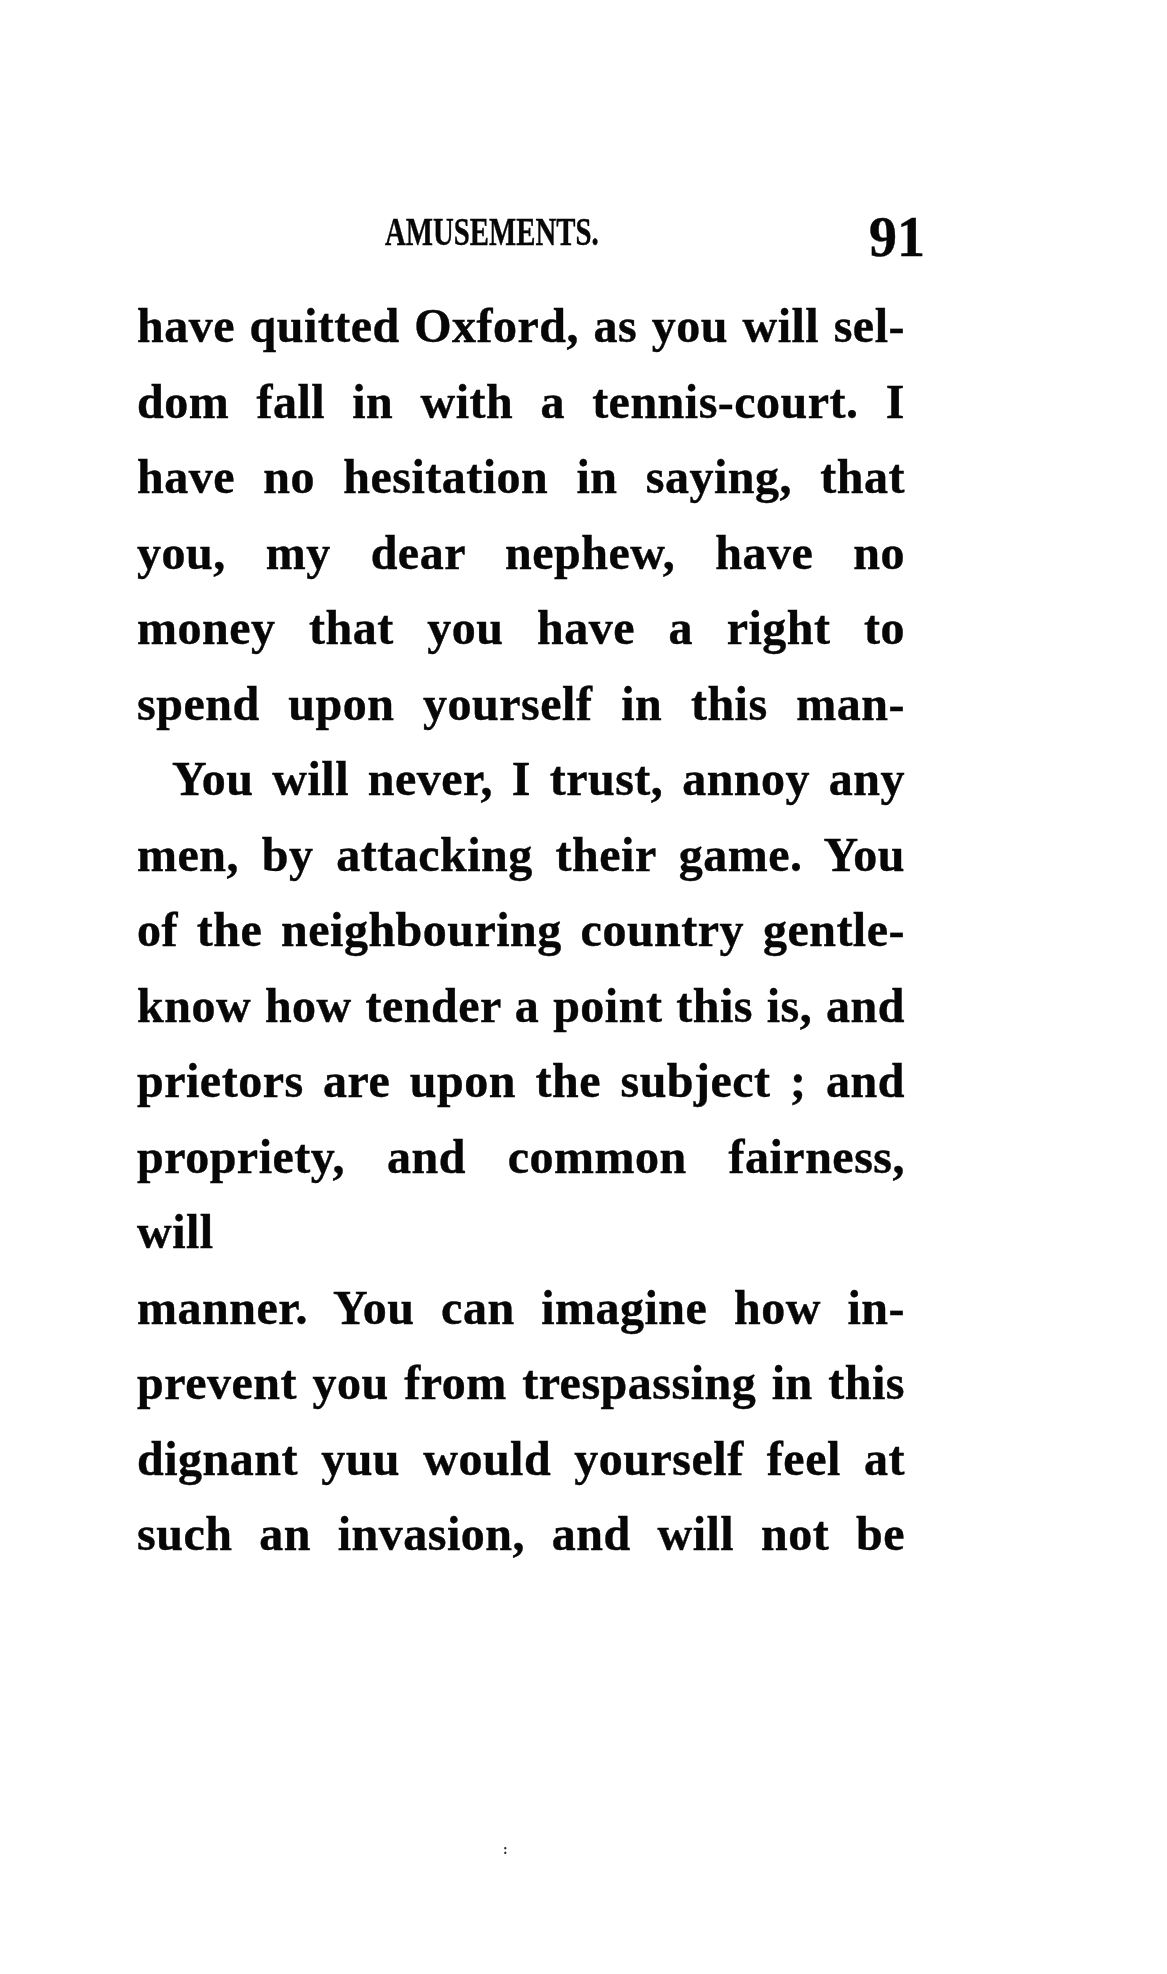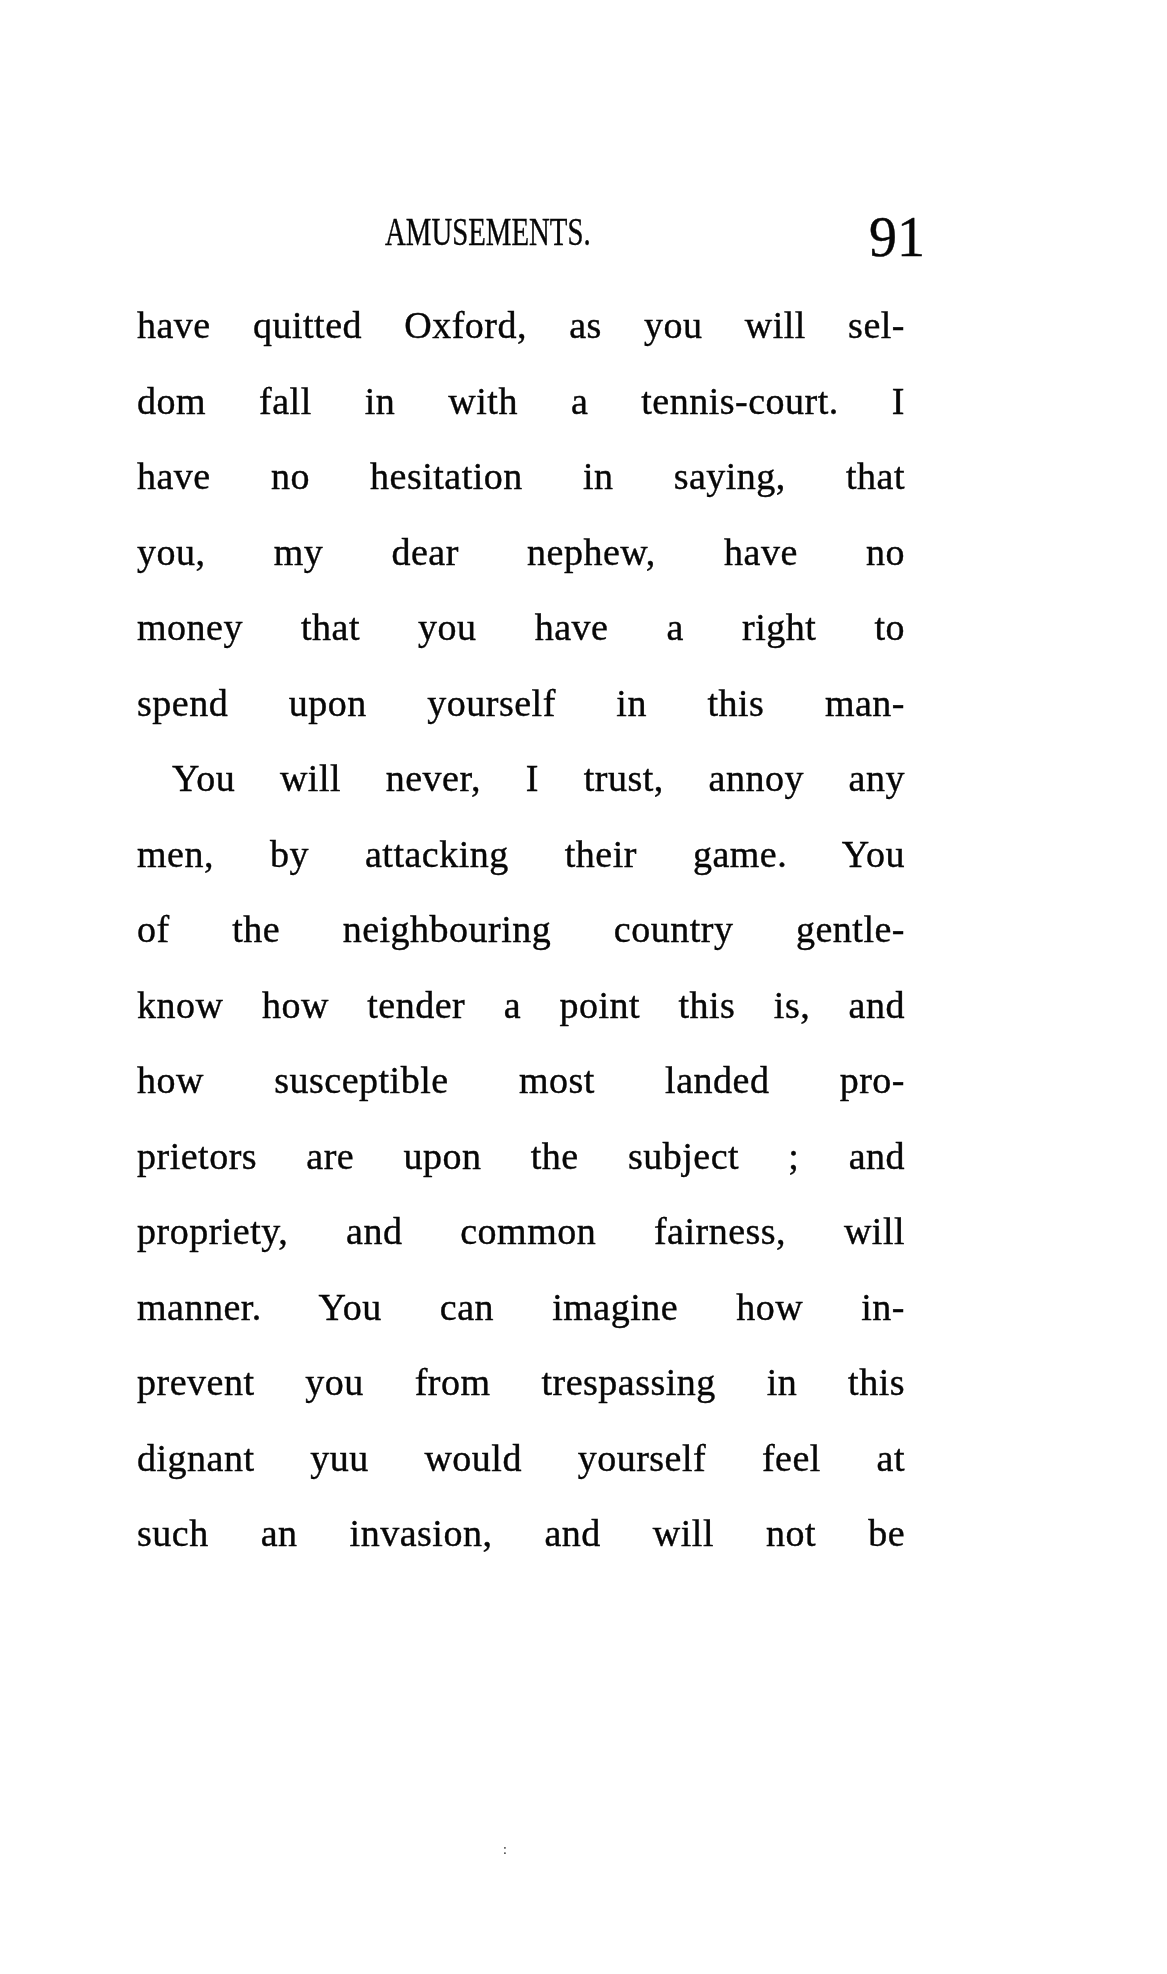--- a/index.html
+++ b/index.html
@@ -8,20 +8,21 @@
     background: #ffffff;
   }
   .page {
     position: relative;
     width: 1167px;
     height: 1974px;
     background: #ffffff;
     overflow: hidden;
     font-family: "Liberation Serif", serif;
     color: #070707;
+    font-weight: bold;
   }
   .running-head {
     position: absolute;
     left: 385px;
     top: 212px;
     font-size: 40px;
     line-height: 40px;
     letter-spacing: 0px;
     transform: scaleX(0.72);
     transform-origin: left top;
@@ -35,21 +36,21 @@
     font-size: 56px;
     line-height: 50px;
     white-space: nowrap;
     -webkit-text-stroke: 0.4px;
   }
   .text-block {
     position: absolute;
     left: 137px;
     top: 288px;
     width: 768px;
-    font-size: 38px;
+    font-size: 48px;
     line-height: 75.5px;
     letter-spacing: 0.5px;
     -webkit-text-stroke: 0.4px;
   }
   .line {
     text-align: justify;
     text-align-last: justify;
   }
   .line.flush {
     text-align-last: left;
@@ -76,21 +77,20 @@
       <div class="line">have quitted Oxford, as you will sel-</div>
       <div class="line">dom fall in with a tennis-court. I</div>
       <div class="line">have no hesitation in saying, that</div>
       <div class="line">you, my dear nephew, have no</div>
       <div class="line">money that you have a right to</div>
       <div class="line">spend upon yourself in this man-</div>
       <div class="line indent">You will never, I trust, annoy any</div>
       <div class="line">men, by attacking their game. You</div>
       <div class="line">of the neighbouring country gentle-</div>
       <div class="line">know how tender a point this is, and</div>
-      <div class="line">how susceptible most landed pro-</div>
       <div class="line">prietors are upon the subject ; and</div>
       <div class="line">propriety, and common fairness, will</div>
       <div class="line">manner. You can imagine how in-</div>
       <div class="line">prevent you from trespassing in this</div>
       <div class="line">dignant yuu would yourself feel at</div>
       <div class="line">such an invasion, and will not be</div>
     </div>
   <div class="speck">:</div>
 </div>
 

